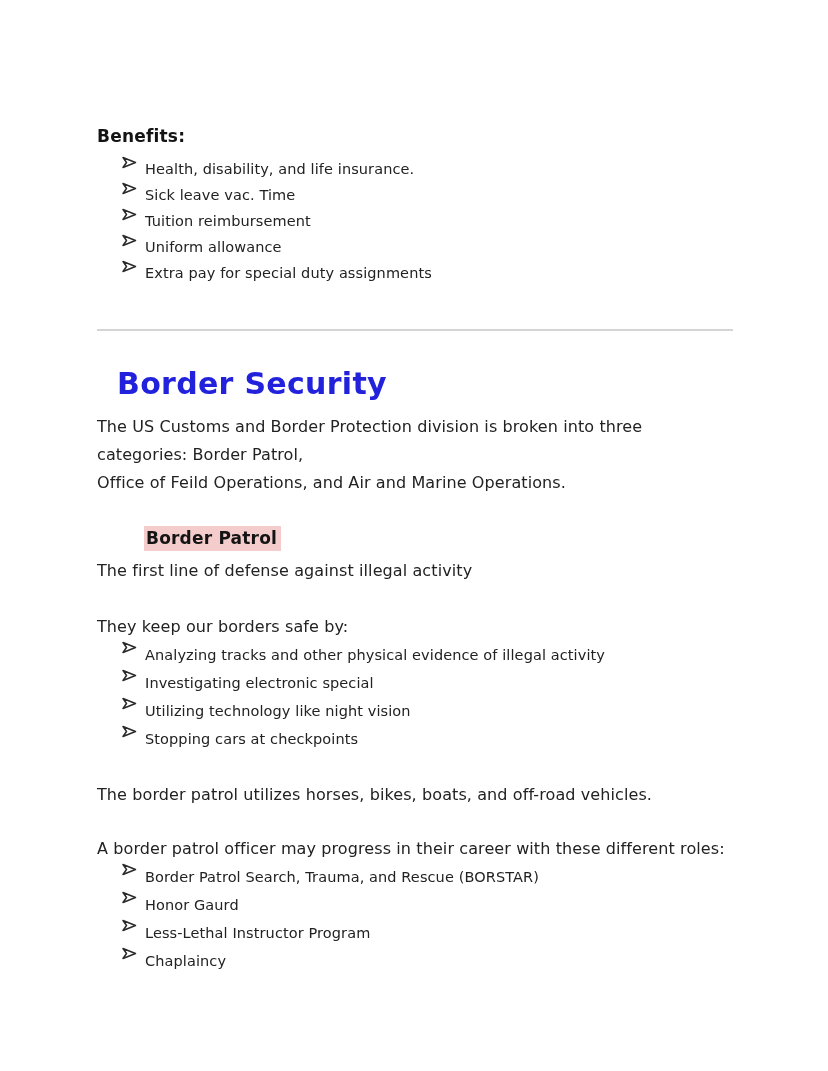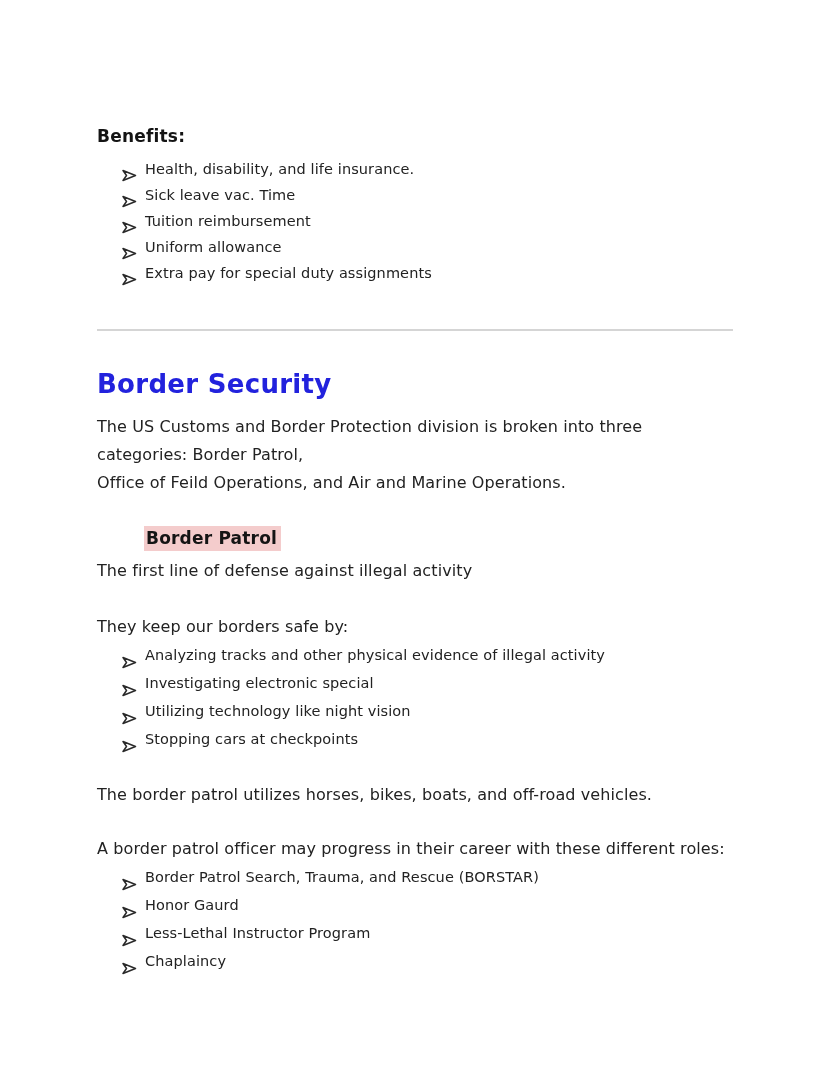--- a/index.html
+++ b/index.html
@@ -24,26 +24,27 @@
   .h-small {
     font-size: 17px;
     font-weight: 600;
     line-height: 20px;
     letter-spacing: 0.2px;
     color: #141414;
   }
   .h-small.benefits { margin-bottom: 10px; }
 
   .h-large {
-    font-size: 26px;
+    font-size: 30px;
     font-weight: 700;
     line-height: 34px;
     letter-spacing: 0.3px;
     color: var(--accent-blue, #2222dd);
     margin-top: 36px;
+    margin-left: 20px;
   }
 
   .h-patrol {
     margin-top: 28px;
     line-height: 26px;
     padding-left: 47px;
   }
   .h-patrol .hl {
     background: var(--highlight-pink, #f4cccc);
     padding: 2px 4px 3px 2px;
@@ -62,21 +63,21 @@
   .lead-gap-sm{ margin-top: 26px; }
 
   
   ul.arrow-list {
     list-style: none;
     margin: 0;
     padding-left: 25px;
   }
   ul.arrow-list li {
     display: flex;
-    align-items: flex-end;
+    align-items: flex-start;
     font-size: 14.5px;
     color: #222222;
     letter-spacing: 0.1px;
   }
   ul.list-tight li { line-height: 26px; height: 26px; }
   ul.list-wide  li { line-height: 28px; height: 28px; }
 
   .bullet-icon {
     width: 23px;
     flex: 0 0 23px;

